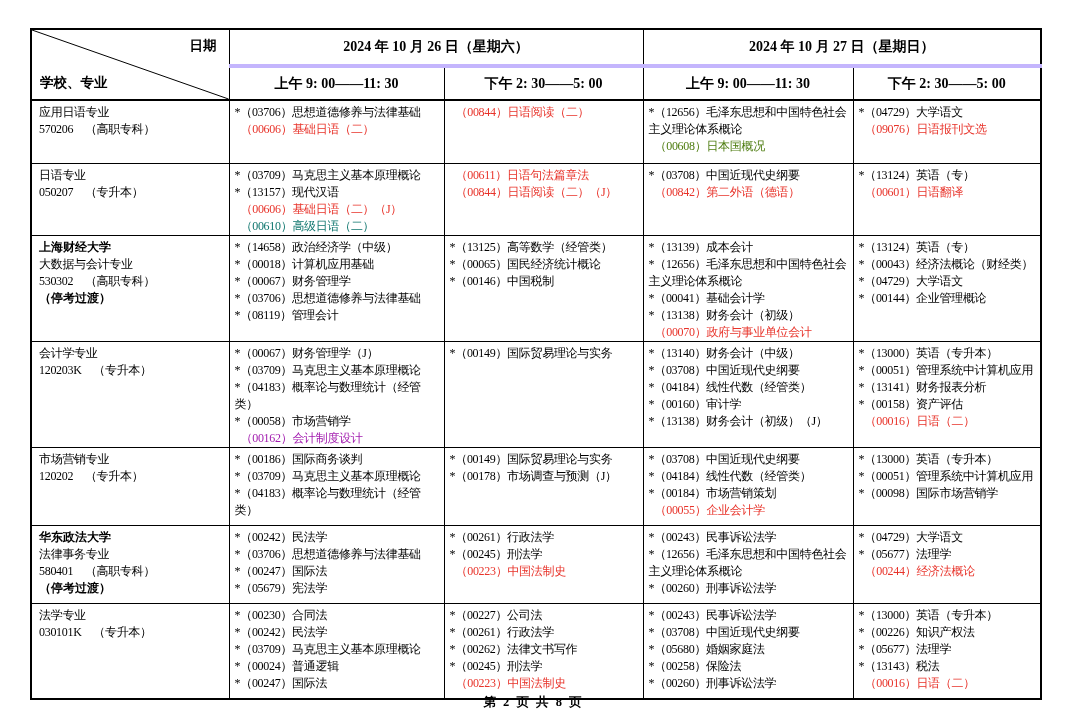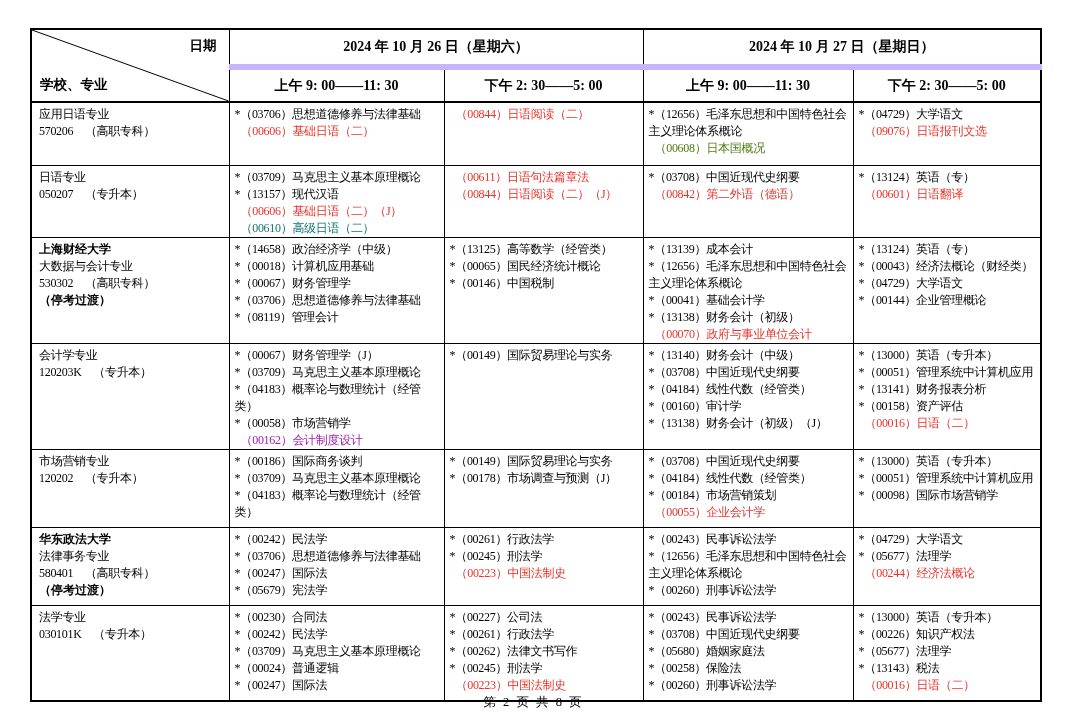--- a/index.html
+++ b/index.html
@@ -6,35 +6,35 @@
   body{
     width:1067px;height:721px;overflow:hidden;position:relative;
     font-family:"Liberation Serif","DejaVu Serif",serif;
     color:#000;
   }
   .sheet{position:absolute;left:30px;top:28px;width:1010px;}
   table{border-collapse:collapse;table-layout:fixed;width:1010px;}
   td,th{border:1px solid #000;vertical-align:top;padding:0;overflow:hidden;}
   table{border:2px solid #000;}
   thead th{font-weight:bold;text-align:center;vertical-align:middle;}
-  th.day{font-size:14px;height:34px;border-bottom:6px solid #c4b5fd;text-align:center;}
+  th.day{font-size:14px;height:34px;border-bottom:4px solid #c4b5fd;text-align:center;}
   th.time{font-size:14px;height:31px;border-bottom:2px solid #000;}
   th.corner{position:relative;border-bottom:2px solid #000;}
   th.corner svg{position:absolute;left:0;top:0;width:100%;height:100%;}
   .corner-date{position:absolute;top:7px;right:12px;font-size:13.5px;font-weight:bold;text-align:right;}
   .corner-school{position:absolute;bottom:7px;left:8px;font-size:13.5px;font-weight:bold;}
   td.cell{padding:3px 3px 0 5px;font-size:12px;line-height:17px;letter-spacing:-0.3px;}
   td.school{padding:3px 2px 0 7px;margin-top:28px;}
   .line{white-space:pre-wrap;word-break:break-all;}
   .line.indent{padding-left:6px;}
   .line.bold{font-weight:bold;letter-spacing:0;}
   .line.red{}
   .footer{
     position:absolute;left:0;top:694px;width:1067px;text-align:center;
-    font-size:12.5px;letter-spacing:2px;
+    font-size:12.5px;letter-spacing:2px;font-weight:bold;
   }
 </style>
 </head>
 <body>
 
 <div class="sheet">
   <table>
     <colgroup>
       <col style="width:198px">
       <col style="width:215px">

